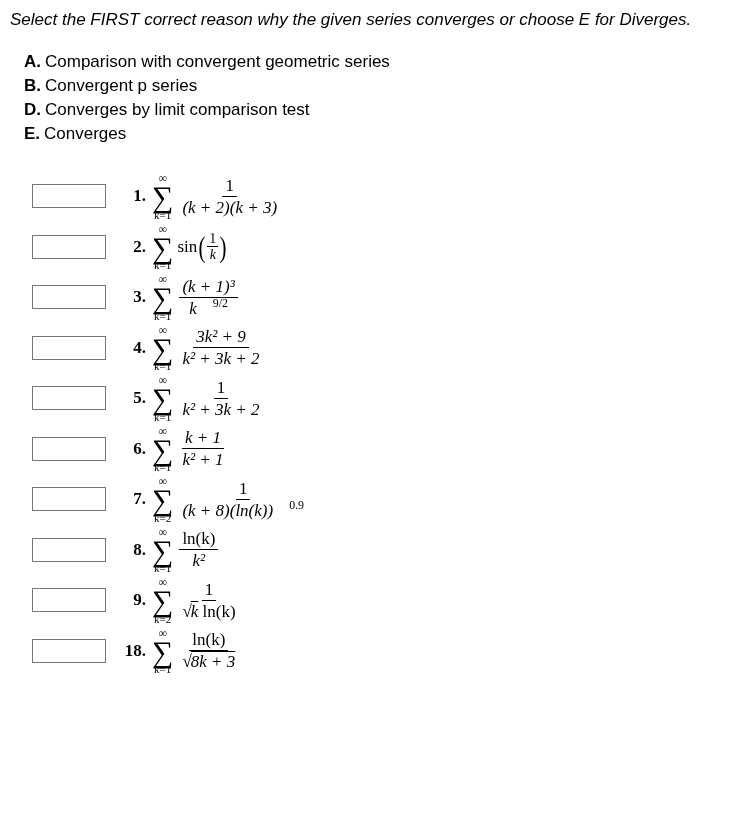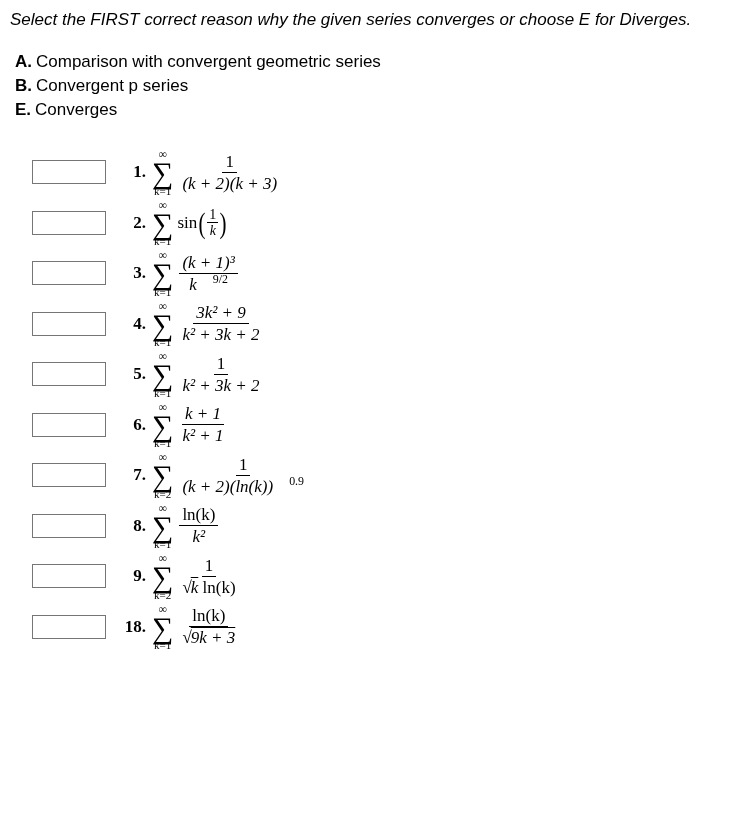--- a/index.html
+++ b/index.html
@@ -5,21 +5,21 @@
     * { margin: 0; padding: 0; box-sizing: border-box; }
     body {
       font-family: Arial, Helvetica, sans-serif;
       font-size: 16px;
       color: #000;
       background: #fff;
       padding: 10px;
       width: 746px;
     }
     .prompt { margin-bottom: 22px; font-size: 17px; font-style: italic; }
-    .options { margin-left: 5px; margin-bottom: 28px; }
+    .options { margin-left: 14px; margin-bottom: 28px; }
     .option-row { margin-bottom: 4px; font-size: 17px; }
     .option-letter { font-weight: bold; margin-right: 4px; }
     .problems { margin-left: 22px; }
     .problem-row {
       display: flex;
       align-items: center;
       margin-bottom: 2px;
     }
     .answer-box {
       width: 74px;
@@ -89,20 +89,21 @@
     .radical { margin-right: -1px; }
   </style>
 </head>
 <body>
 
 <div class="prompt">Select the FIRST correct reason why the given series converges or choose E for Diverges.</div>
 
 <div class="options">
   <div class="option-row"><span class="option-letter">A.</span><span>Comparison with convergent geometric series</span></div>
   <div class="option-row"><span class="option-letter">B.</span><span>Convergent p series</span></div>
+  <div class="option-row"><span class="option-letter">D.</span><span>Converges by limit comparison test</span></div>
   <div class="option-row"><span class="option-letter">E.</span><span>Converges</span></div>
 </div>
 
 <div class="problems">
 
   <div class="problem-row">
     <input class="answer-box" type="text" style="">
     <span class="problem-label">1.</span>
     <span class="math">
       <span class="sigma-block">
@@ -204,21 +205,21 @@
     <input class="answer-box" type="text" style="">
     <span class="problem-label">7.</span>
     <span class="math">
       <span class="sigma-block">
         <span class="sigma-top">∞</span>
         <span class="sigma-sym">∑</span>
         <span class="sigma-bot">k=2</span>
       </span>
       <span class="frac">
         <span class="num">1</span>
-        <span class="den"><i>(k + 2)(ln(k))</i><sup>0.9</sup></span>
+        <span class="den"><i>(k + 8)(ln(k))</i><sup>0.9</sup></span>
       </span>
     </span>
   </div>
 
   <div class="problem-row">
     <input class="answer-box" type="text" style="">
     <span class="problem-label">8.</span>
     <span class="math">
       <span class="sigma-block">
         <span class="sigma-top">∞</span>
@@ -252,18 +253,18 @@
     <input class="answer-box" type="text" style="">
     <span class="problem-label">18.</span>
     <span class="math">
       <span class="sigma-block">
         <span class="sigma-top">∞</span>
         <span class="sigma-sym">∑</span>
         <span class="sigma-bot">k=1</span>
       </span>
       <span class="frac">
         <span class="num"><span>ln(k)</span></span>
-        <span class="den"><span class="radical">√</span><span class="sqrt"><i>9k + 3</i></span></span>
+        <span class="den"><span class="radical">√</span><span class="sqrt"><i>8k + 3</i></span></span>
       </span>
     </span>
   </div>
 
 </div>
 
 </body></html>

